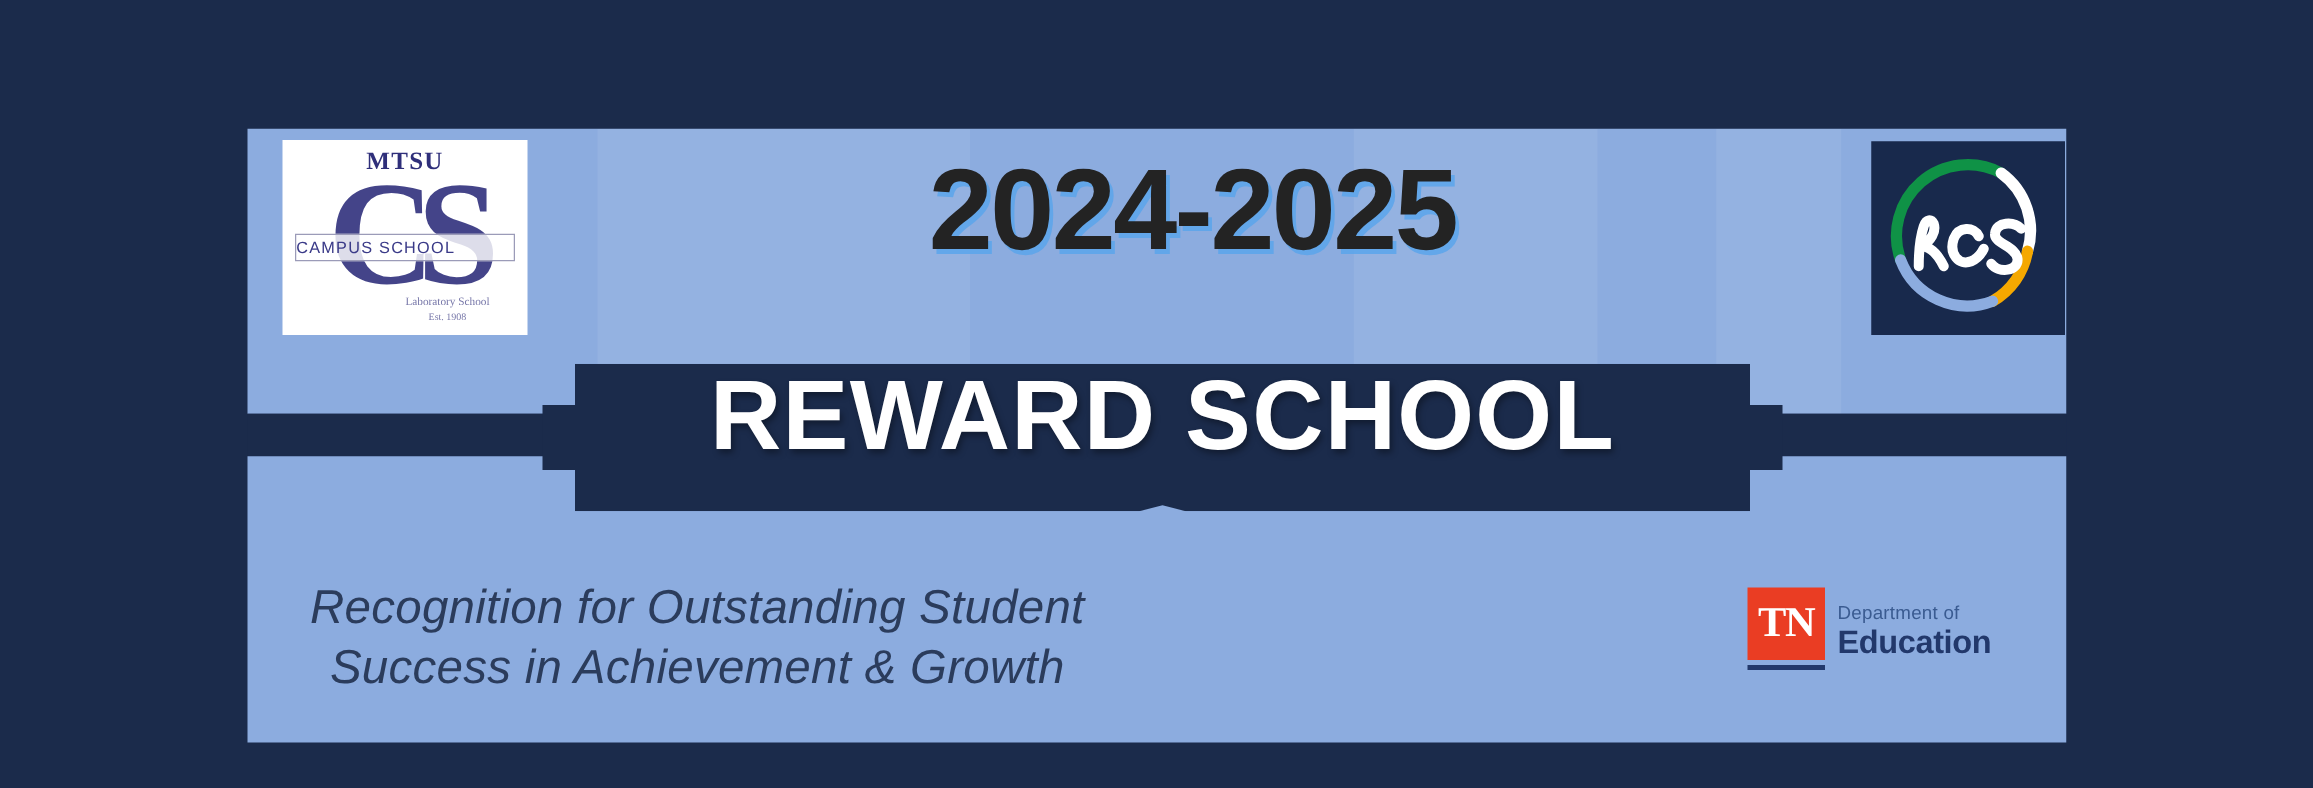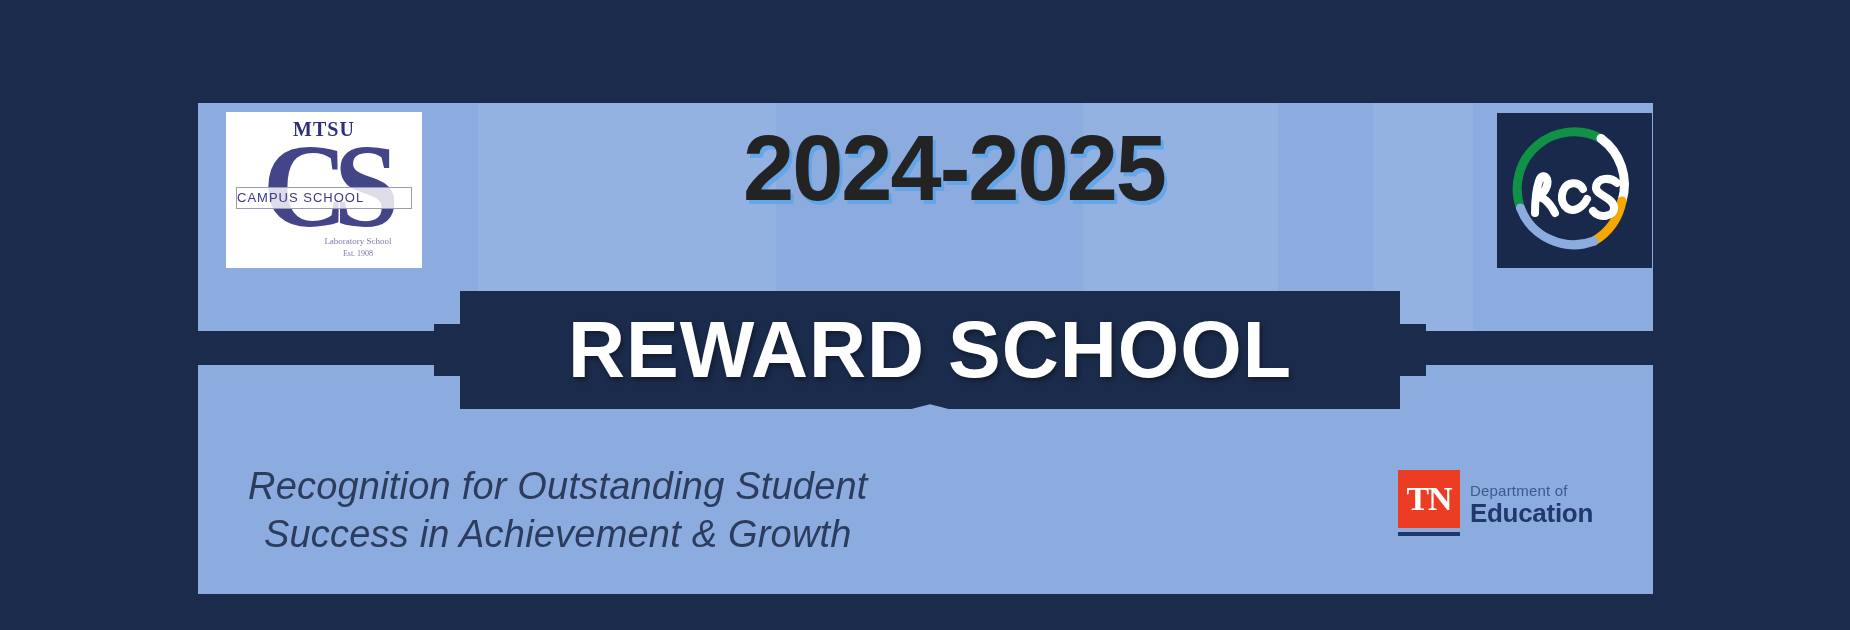--- a/index.html
+++ b/index.html
@@ -243,21 +243,20 @@
   }
   .banner-body {
     position: absolute;
     left: 0;
     top: 0;
     width: 940px;
     height: 118px;
     background: #1b2b4b;
     clip-path: polygon(0 0, 100% 0, 100% 100%, 52% 100%, 50% 96%, 48% 100%, 0 100%);
     display: flex;
-    align-items: center;
     justify-content: center;
     box-shadow: 0 6px 10px rgba(0,0,0,0.22);
   }
   .banner-body span {
     font-family: "Liberation Sans", sans-serif;
     font-weight: bold;
     font-size: 79px;
     line-height: 82px;
     color: #ffffff;
     letter-spacing: 1px;

